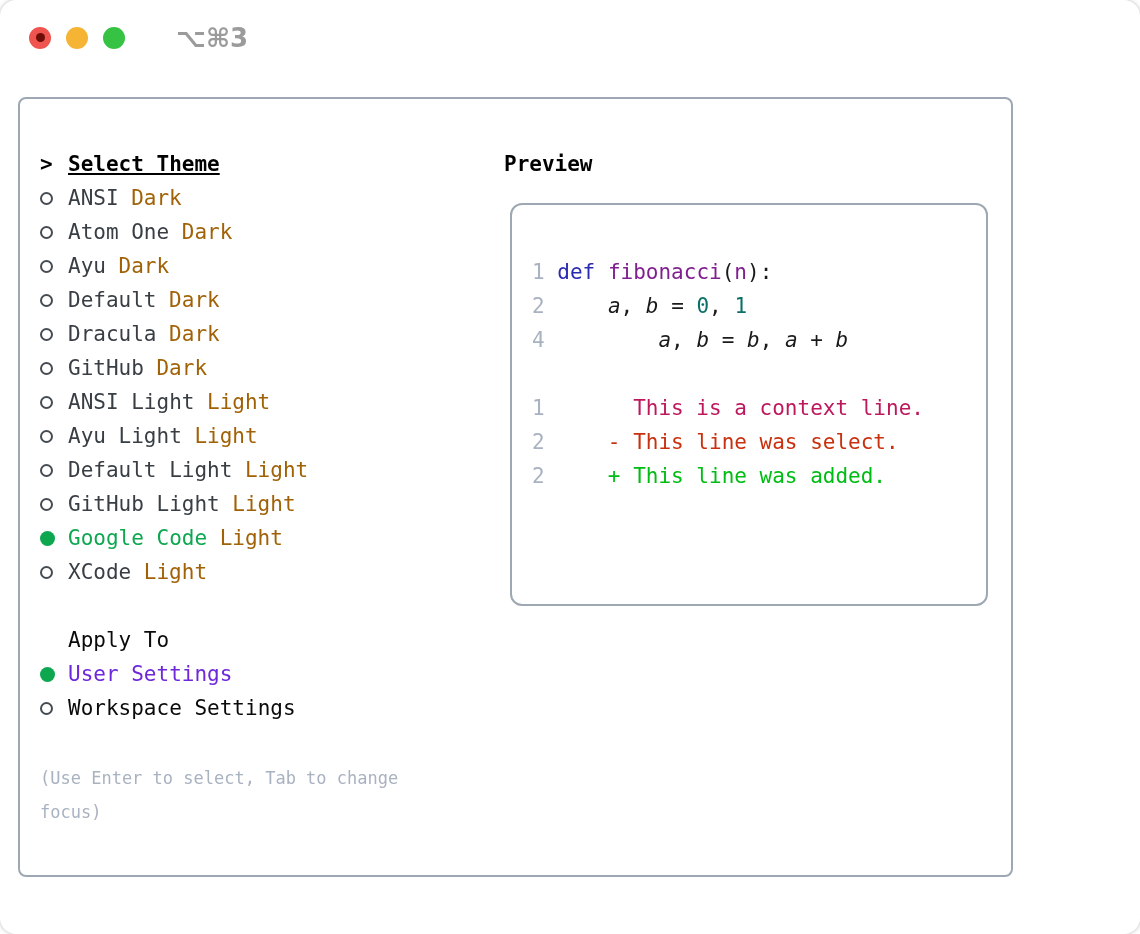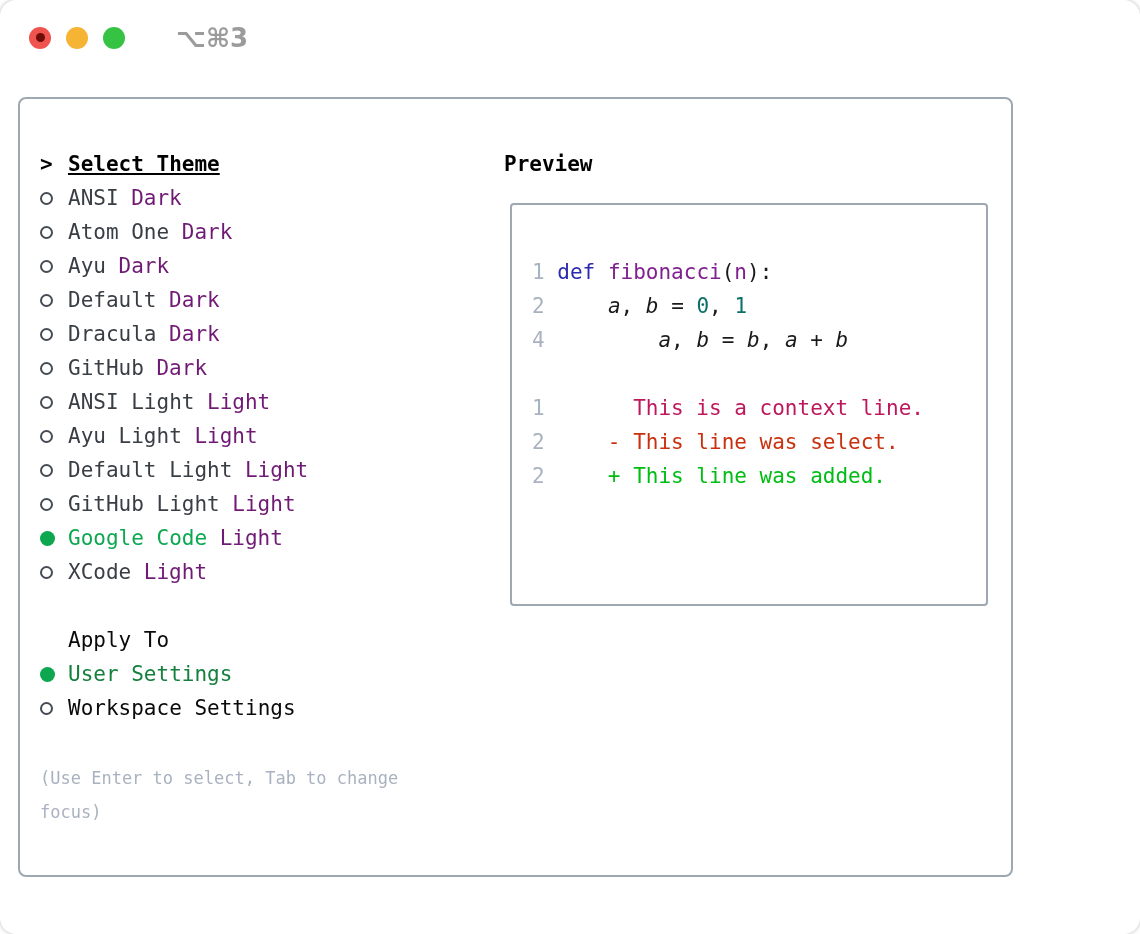--- a/index.html
+++ b/index.html
@@ -33,34 +33,34 @@
 
   .row { display:flex; align-items:center; height:34px; font-size:21px;
          white-space:pre; }
   .marker { width:28px; display:flex; align-items:center; flex:none; }
   .pointer { font-weight:bold; color:#000000; font-size:21px; }
   .ring { width:13px; height:13px; border:2px solid #464c53; border-radius:50%; }
   .dot-sel { width:15px; height:15px; border-radius:50%; background:#0da750; }
   .hdr { font-weight:bold; color:#000000;text-decoration:underline; }
   .item-name { color:#383e44; }
   .item-name.selected { color:#0da750; }
-  .item-tag { color:#701a75; margin-left:12.6px; }
+  .item-tag { color:#a16207; margin-left:12.6px; }
   .spacer34 { height:34px; }
   .apply-label { color:#0a0a0a; }
-  .apply-label.selected { color:#15803d; }
+  .apply-label.selected { color:#6d28d9; }
 
   .help { margin-top:36px; width:400px; color:#a9b2c0; font-size:17px;
           line-height:34px; }
 
   
   .preview-title { position:absolute; left:484px; top:48px; height:34px;
                    display:flex; align-items:center;
                    font-size:21px; font-weight:bold; color:#000000; }
   .preview-box { position:absolute; left:490px; top:104px; width:478px; height:403px;
-                 border:2px solid #9ea8b3; border-radius:4px; background:#ffffff;
+                 border:2px solid #9ea8b3; border-radius:12px; background:#ffffff;
                  padding:50px 0 0 20px; overflow:hidden; }
   .cline { height:34px; line-height:34px; font-size:21px; white-space:pre; }
   .ln { color:#a9b2c0; }
   .tok-kw  { color:#2b2bb2; }
   .tok-fn  { color:#801f8f; }
   .tok-lit { color:#0b7068; }
   .tok-pl  { color:#1a1a1a; }
   .tok-var { color:#1a1a1a; font-style:italic; }
   .diff-context { color:#be185d; }
   .diff-deleted { color:#c9300e; }

